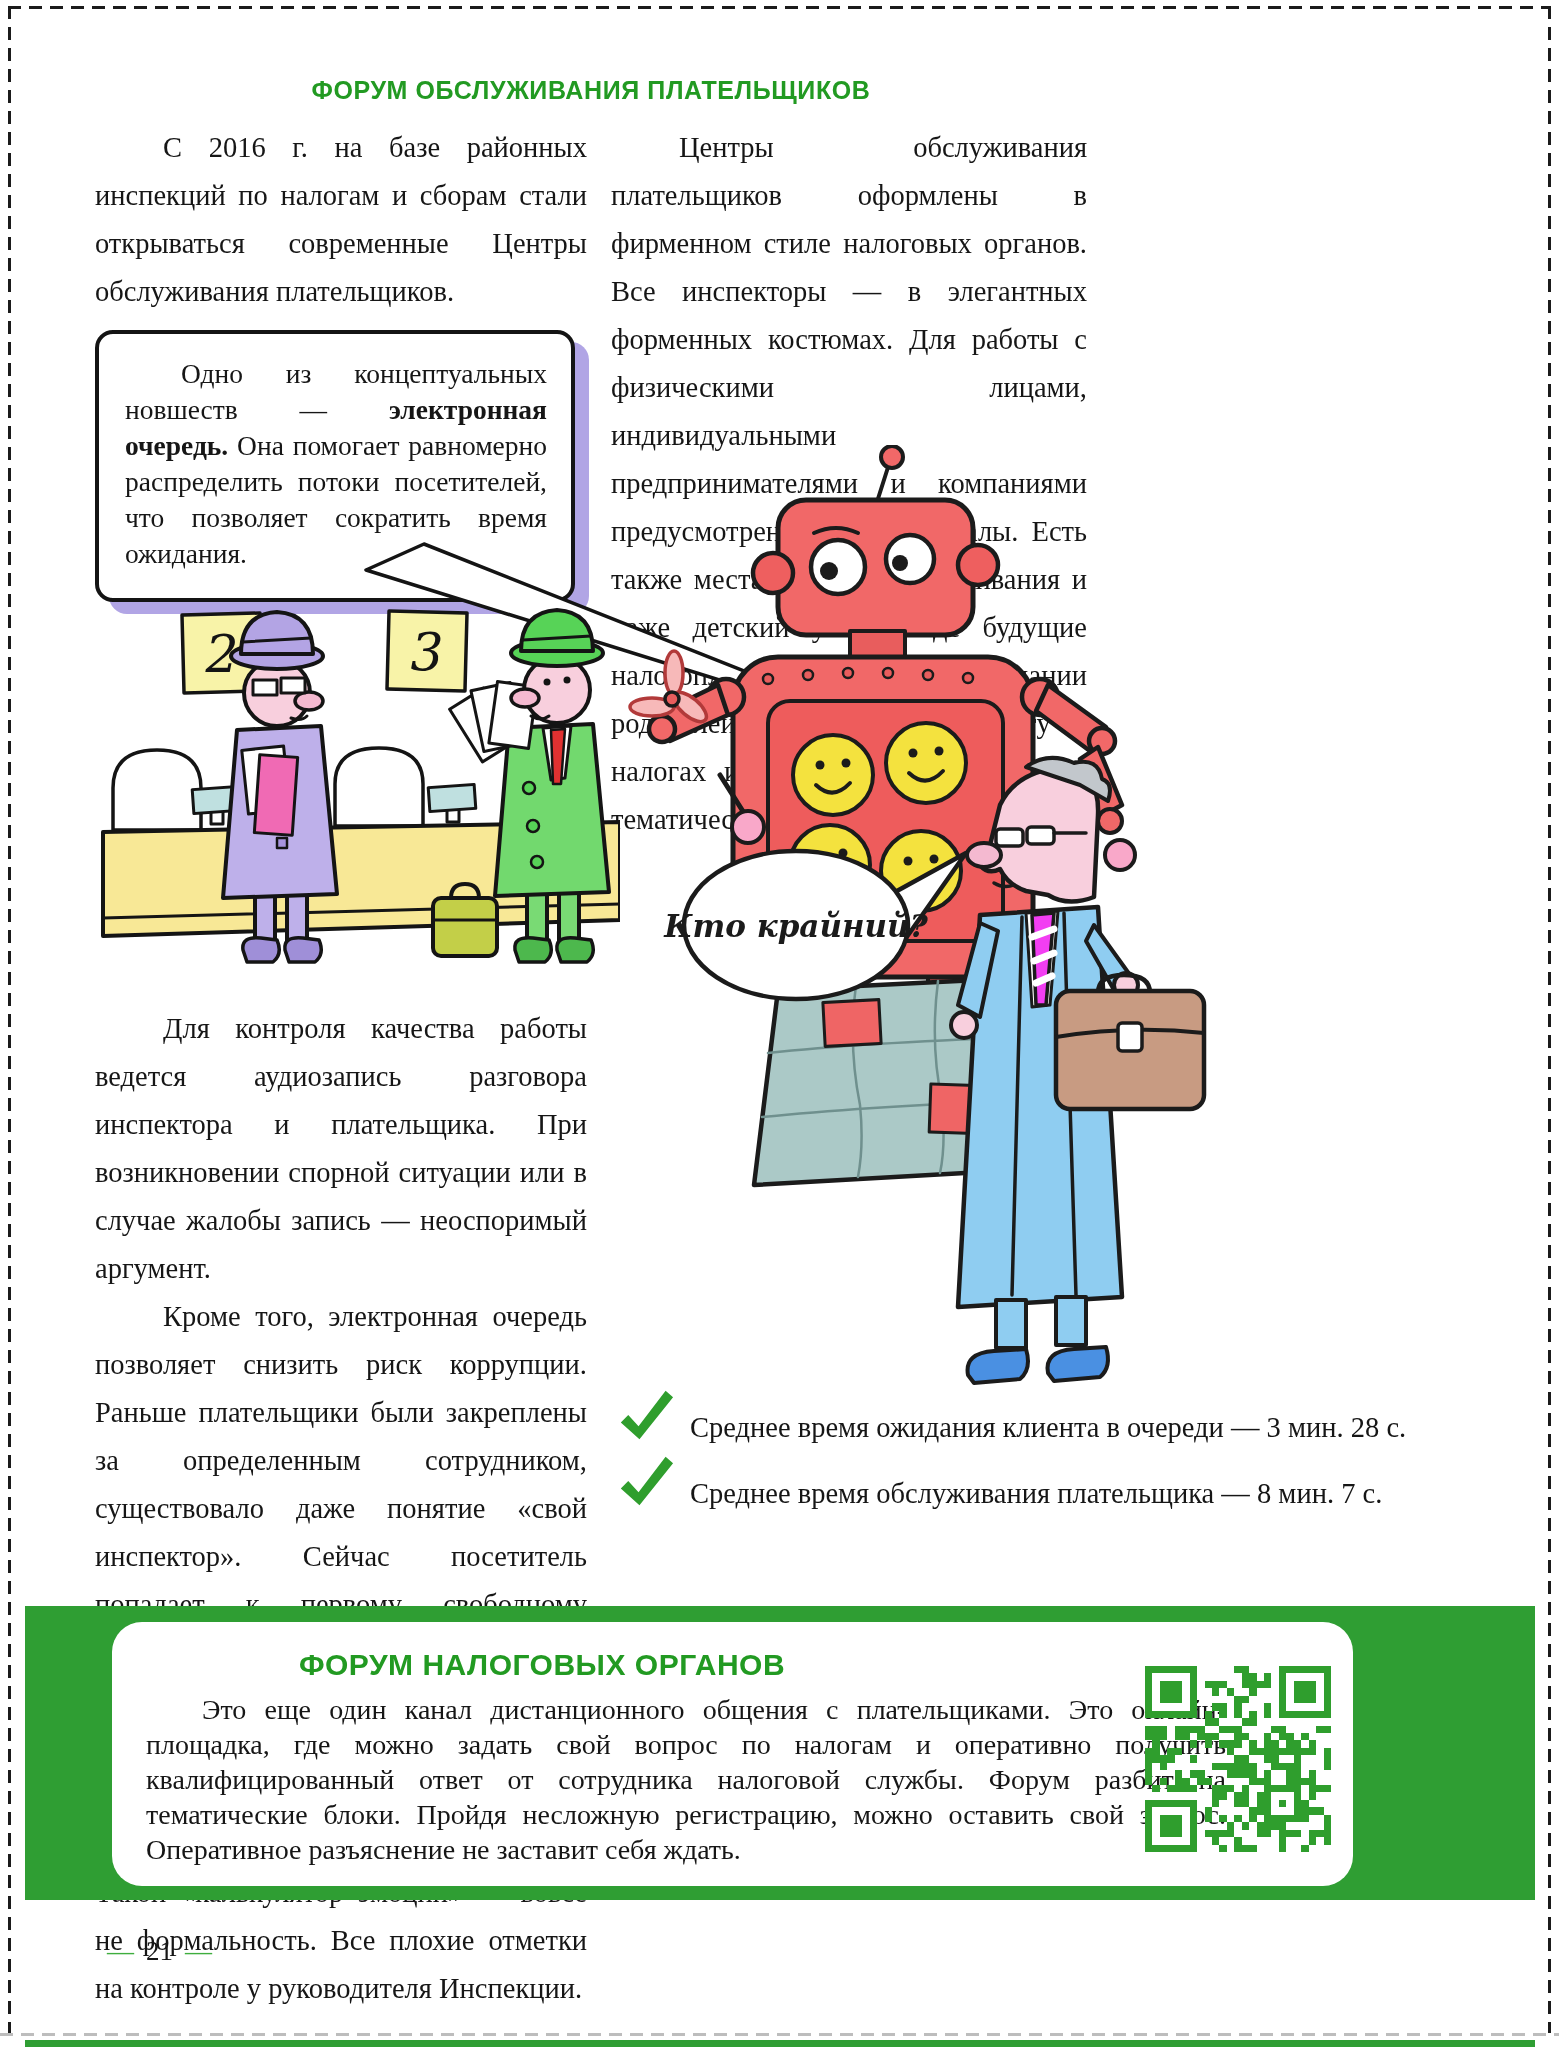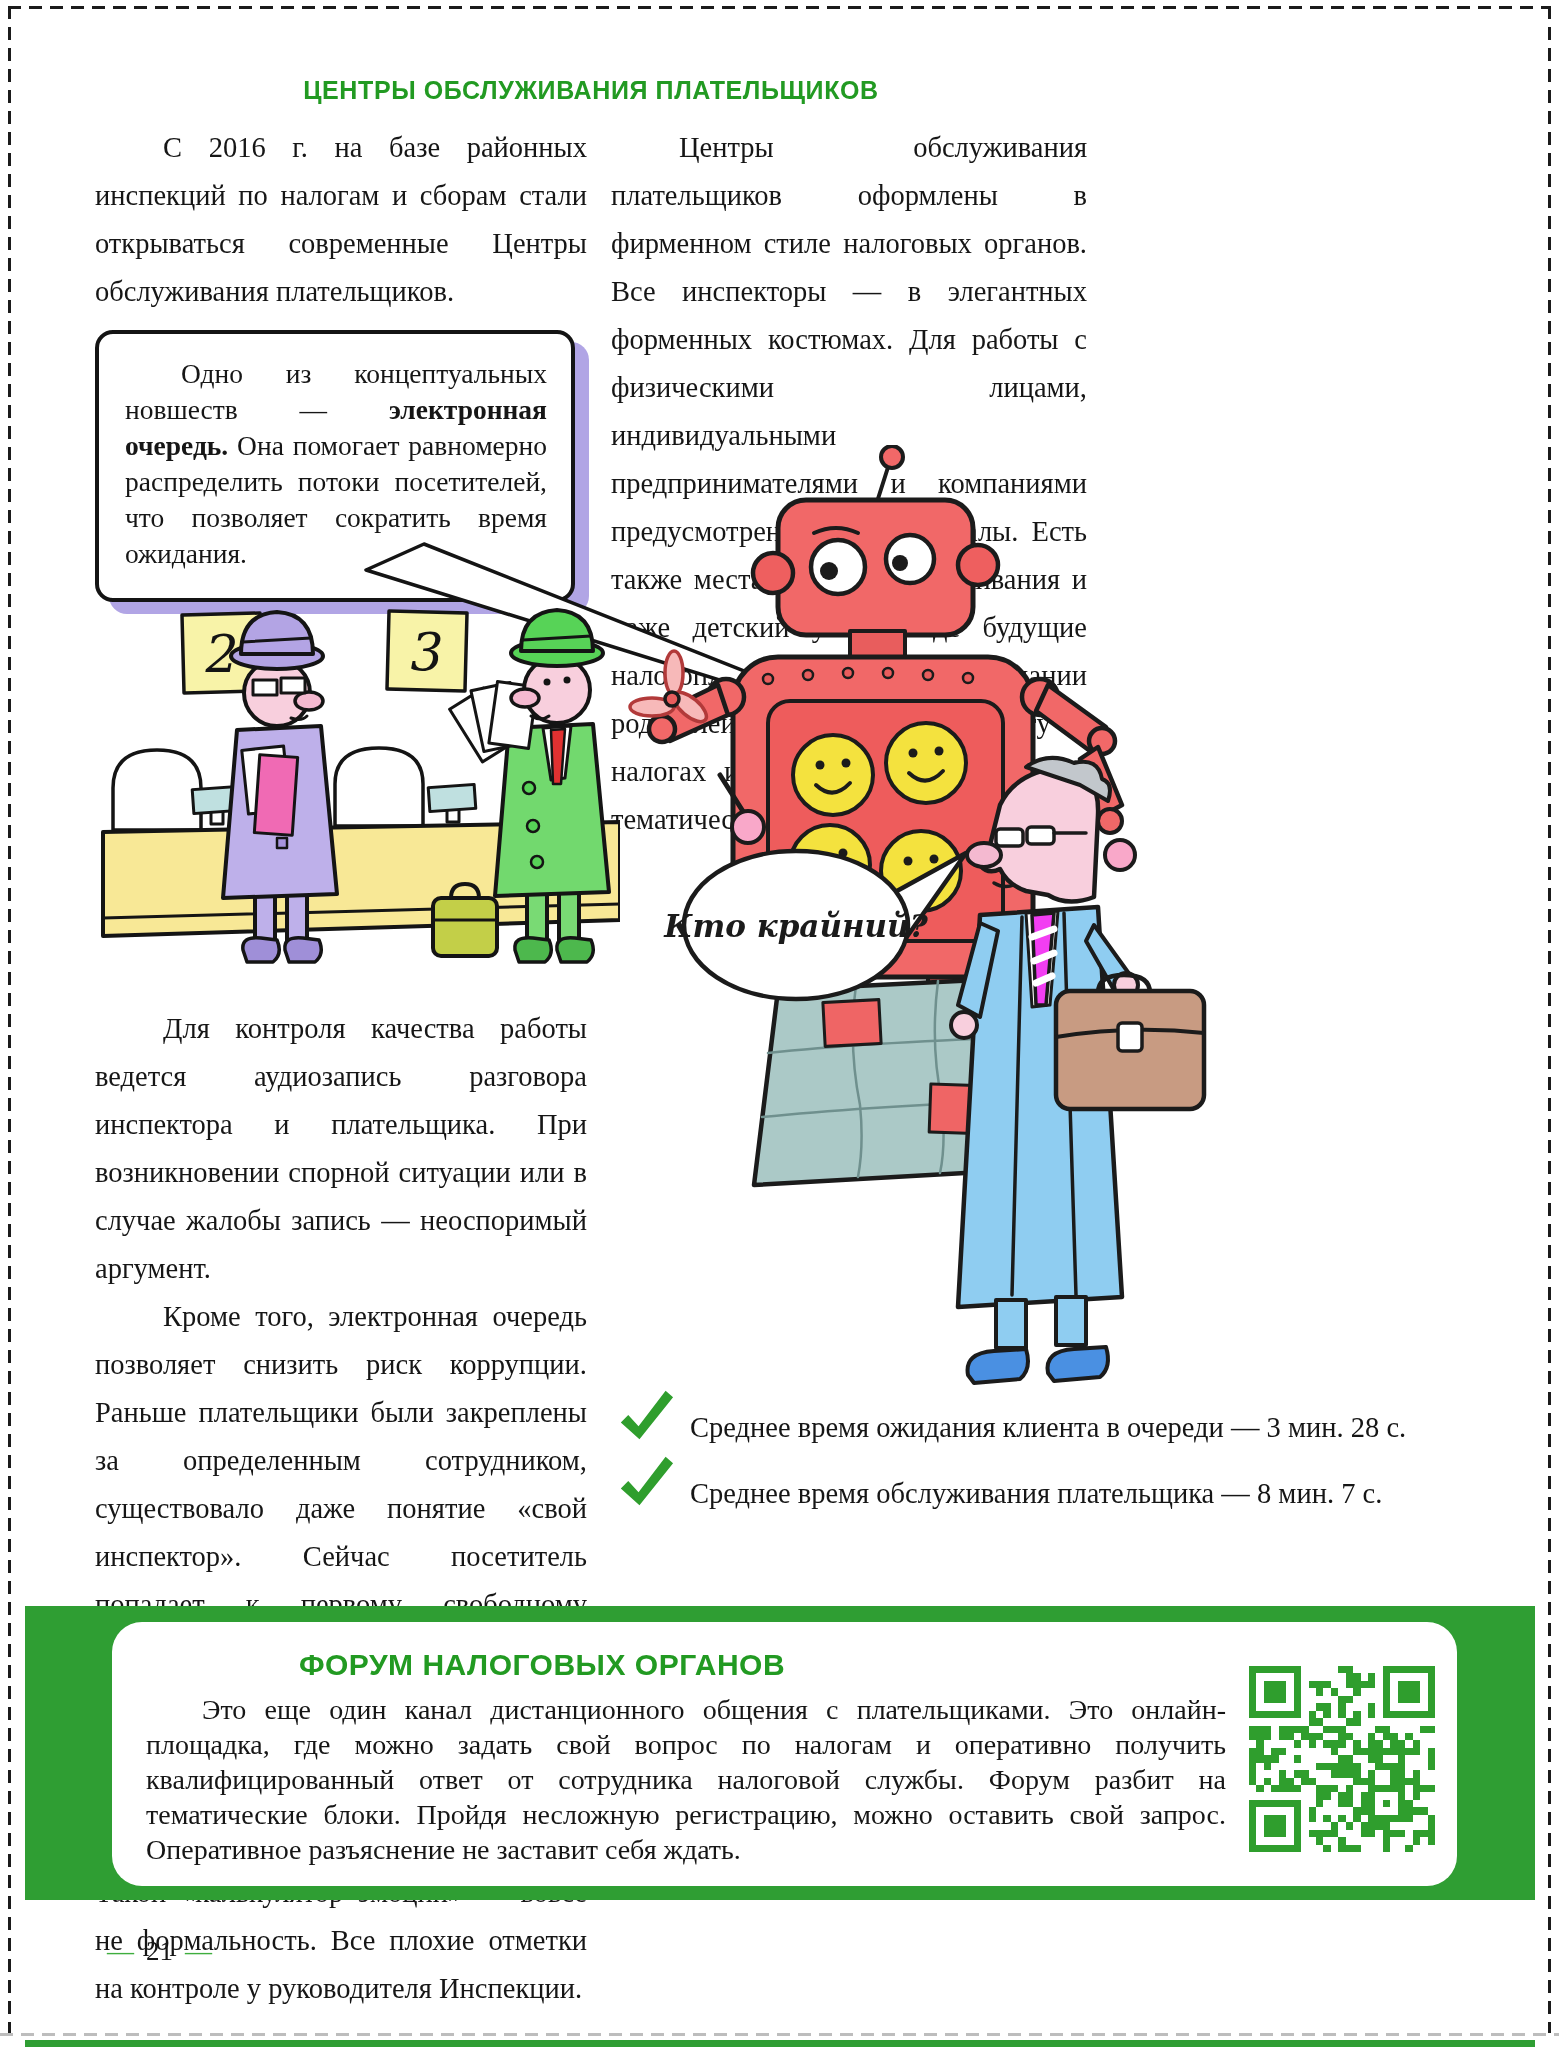--- a/index.html
+++ b/index.html
@@ -32,21 +32,21 @@
   .callout p{margin:0; text-indent:56px;}
   .callout b{font-weight:700;}
   
   .checklist{width:872px;}
   .check-item{display:flex; align-items:flex-start; gap:16px; margin-bottom:6px;}
   .check-item .txt{font-size:28.5px; line-height:36px; text-align:justify; flex:1;margin-top:24px;}
   .check-icon{flex:0 0 56px; margin-top:2px;}
   
   .band{background:#2f9e33;}
   .forum-card{
-    position:absolute; left:87px; top:16px; width:1345px; height:264px;
+    position:absolute; left:87px; top:16px; width:1241px; height:264px;
     background:#fff; border-radius:30px;
   }
   .forum-title{
     font-family:"Liberation Sans","DejaVu Sans",sans-serif; font-weight:700;
     font-size:30px; letter-spacing:.5px; color:#229a22; text-align:center;
     margin:26px 0 10px 0; width:860px;
   }
   .forum-body{
     width:1080px; margin-left:34px;
     font-size:28px; line-height:35px; text-align:justify;
@@ -63,21 +63,21 @@
 <body>
 
 <div class="page">
 
   <div class="abs dash-h" style="left:8px; top:6px; width:1543px;"></div>
   <div class="abs dash-v" style="left:8px; top:6px; height:2027px;"></div>
   <div class="abs dash-v" style="left:1548px; top:6px; height:2027px;"></div>
   <div class="abs dash-bottom" style="left:0; top:2033px; width:1559px;"></div>
   <div class="abs next-strip" style="left:25px; top:2040px; width:1510px; height:7px;"></div>
 
-  <div class="abs main-title" style="left:95px; top:76px; width:992px;">ЦЕНТРЫ ОБСЛУЖИВАНИЯ ПЛАТЕЛЬЩИКОВ</div>
+  <div class="abs main-title" style="left:95px; top:76px; width:992px;">ФОРУМ ОБСЛУЖИВАНИЯ ПЛАТЕЛЬЩИКОВ</div>
 
   <div class="abs col" style="left:95px; top:124px; width:492px;">
     <p>С 2016 г. на базе районных инспекций по налогам и сборам стали открываться современные Центры обслуживания плательщиков.</p>
   </div>
 
   <div class="abs col" style="left:611px; top:124px; width:476px;">
     <p>Центры обслуживания плательщиков оформлены в фирменном стиле налоговых органов. Все инспекторы — в элегантных форменных костюмах. Для работы с физическими лицами, индивидуальными предпринимателями и компаниями предусмотрены отдельные залы. Есть также места для самообслуживания и даже детский уголок, где будущие налогоплательщики в ожидании родителей могут почитать книгу о налогах или посмотреть обучающий тематический мультфильм.</p>
   </div>
 
   <div class="abs callout" style="left:95px; top:330px;">

